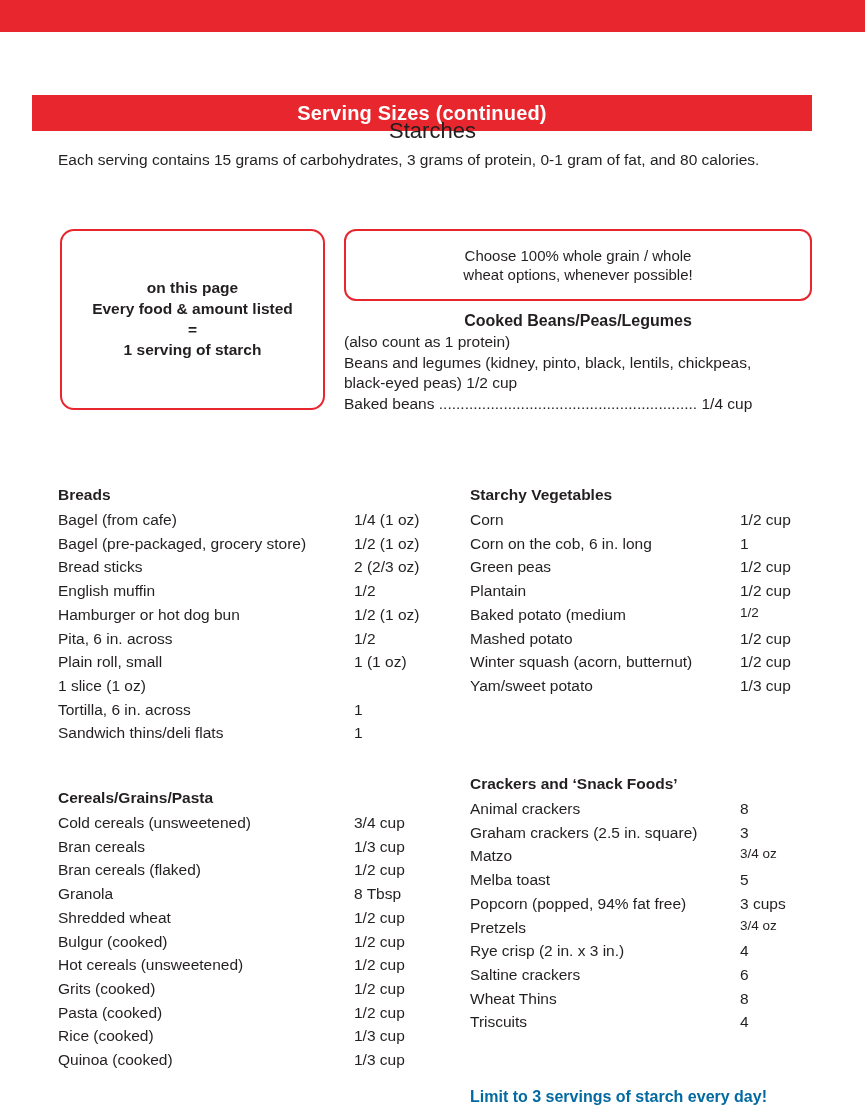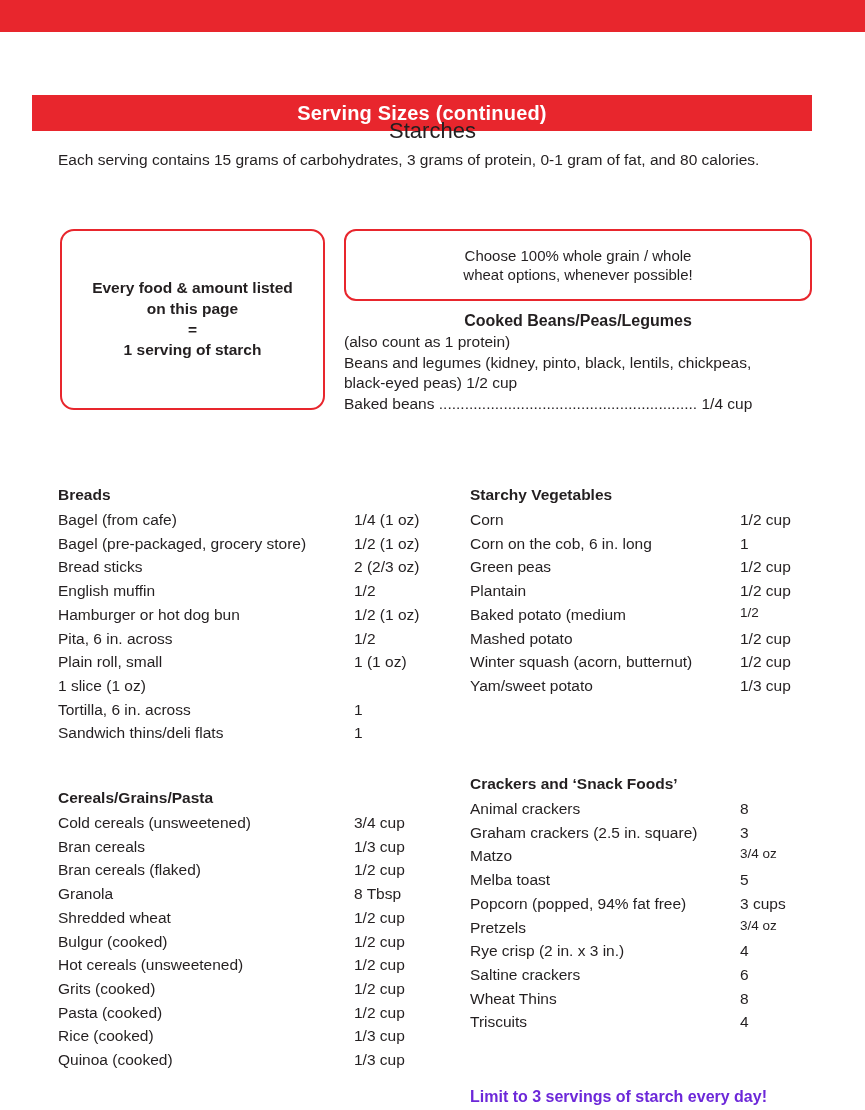--- a/index.html
+++ b/index.html
@@ -143,38 +143,38 @@
 
   .small-amt { font-size: 13.5px; }
 
   .limit-note {
     position: absolute;
     left: 470px;
     top: 1088px;
     width: 390px;
     font-size: 16px;
     font-weight: bold;
-    color: #6d28d9;
+    color: #0369a1;
   }
 </style>
 </head>
 <body>
 
 <div class="top-bar"></div>
 
 <div class="title-banner">Serving Sizes (continued)</div>
 
 <div class="section-title">Starches</div>
 
 <div class="intro">Each serving contains 15 grams of carbohydrates, 3 grams of protein, 0-1 gram of fat, and 80 calories.</div>
 
 <div class="box box-left">
   <div>
+    <div>on this page</div>
     <div>Every food &amp; amount listed</div>
-    <div>on this page</div>
     <div>=</div>
     <div>1 serving of starch</div>
   </div>
 </div>
 
 <div class="box box-right">
   <div>
     <div>Choose 100% whole grain / whole</div>
     <div>wheat options, whenever possible!</div>
   </div>

